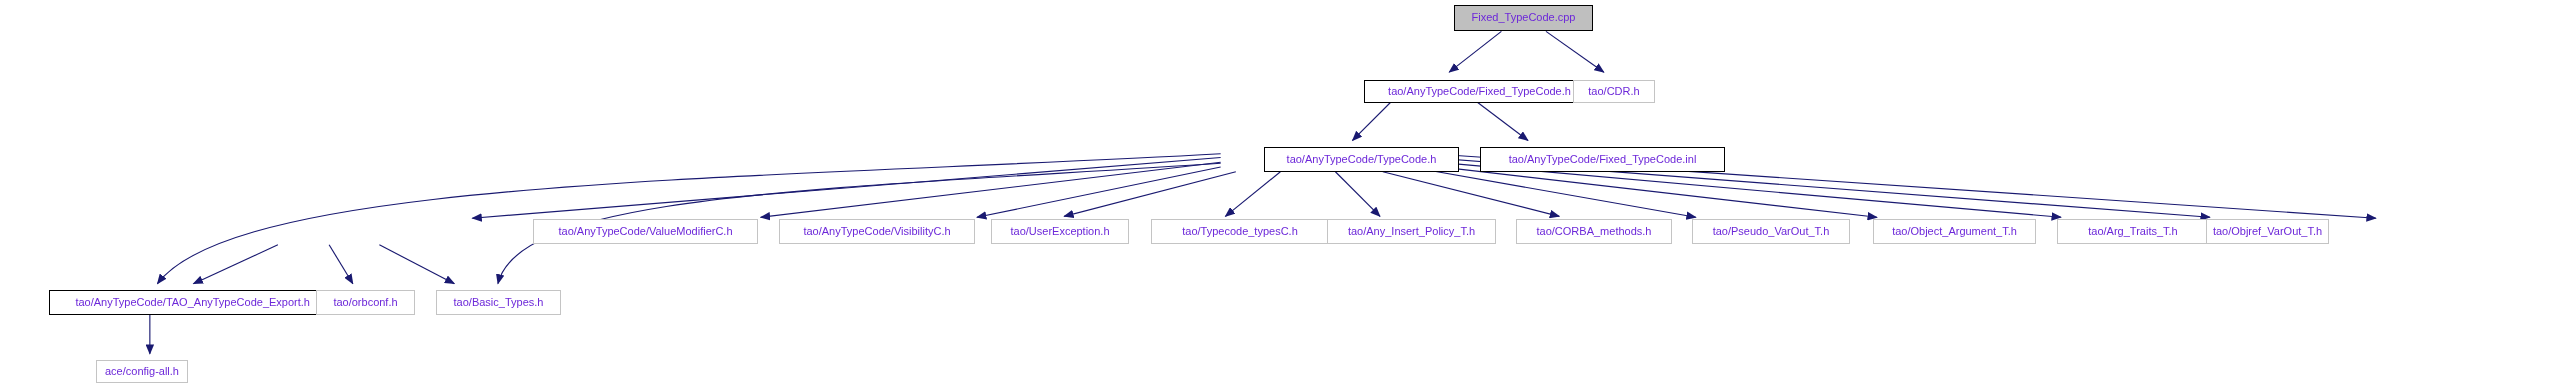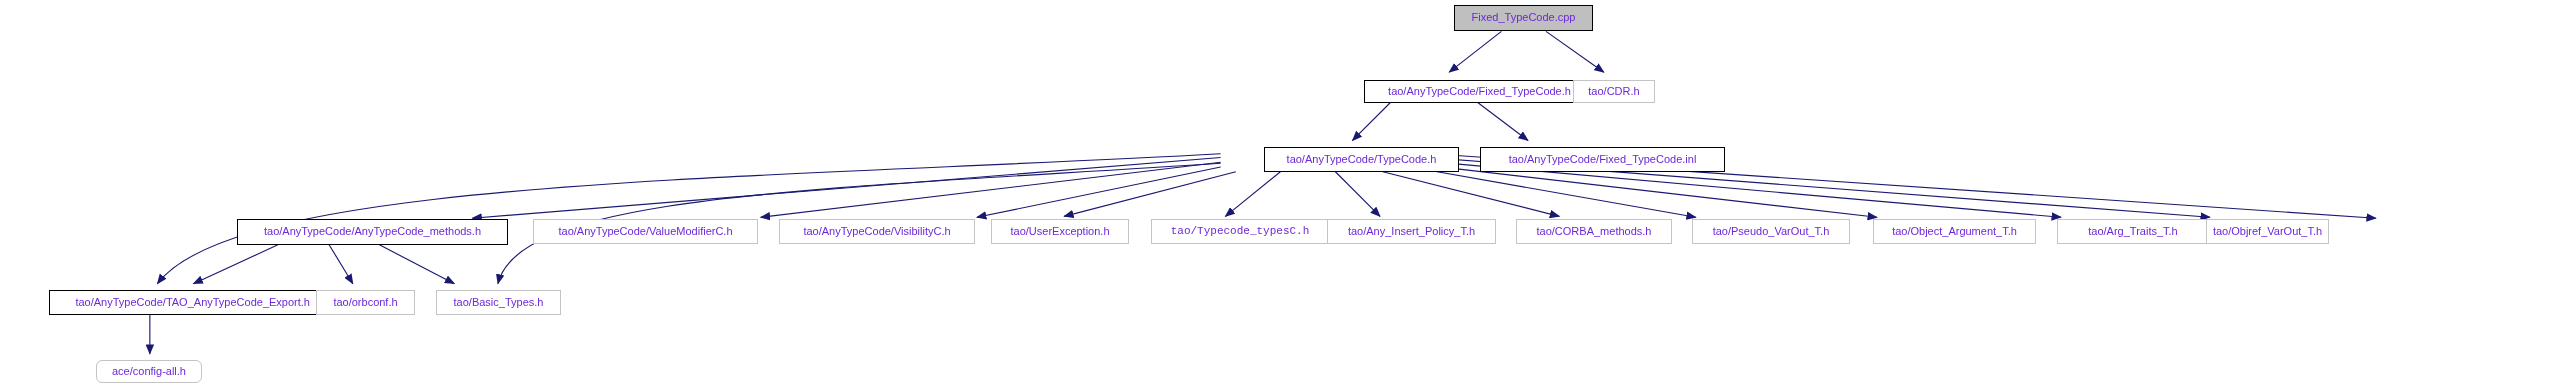--- a/index.html
+++ b/index.html
@@ -59,30 +59,29 @@
     <path class="edge" marker-end="url(#arrow)" d="M347,258 L372,299"></path>
     <path class="edge" marker-end="url(#arrow)" d="M400,258 L479,299"></path>
     <path class="edge" marker-end="url(#arrow)" d="M158,332 L158,373"></path>
   </svg>
 
   <div class="node root" style="left:1454px;top:4.7px;width:139px;height:26.6px;">Fixed_TypeCode.cpp</div>
   <div class="node linked" style="left:1321px;top:80px;width:231px;height:23px;">tao/AnyTypeCode/Fixed_TypeCode.h</div>
   <div class="node plain" style="left:1573px;top:80px;width:82px;height:23px;">tao/CDR.h</div>
   <div class="node linked" style="left:1437px;top:147px;width:245px;height:25px;">tao/AnyTypeCode/Fixed_TypeCode.inl</div>
   <div class="node linked" style="left:1221px;top:147px;width:195px;height:25px;">tao/AnyTypeCode/TypeCode.h</div>
-  <div class="node linked" style="left:194px;top:219px;width:271px;height:25.6px;">tao/AnyTypeCode/AnyTypeCode_methods.h</div>
   <div class="node plain" style="left:533px;top:219px;width:225px;height:25px;">tao/AnyTypeCode/ValueModifierC.h</div>
   <div class="node plain" style="left:779px;top:219px;width:196px;height:25px;">tao/AnyTypeCode/VisibilityC.h</div>
   <div class="node plain" style="left:991px;top:219px;width:138px;height:25px;">tao/UserException.h</div>
-  <div class="node plain" style="left:1151px;top:219px;width:178px;height:25px;font-family:Liberation Mono, monospace;">tao/Typecode_typesC.h</div>
+  <div class="node plain" style="left:1151px;top:219px;width:178px;height:25px;">tao/Typecode_typesC.h</div>
   <div class="node plain" style="left:1327px;top:219px;width:169px;height:25px;">tao/Any_Insert_Policy_T.h</div>
   <div class="node plain" style="left:1516px;top:219px;width:156px;height:25px;">tao/CORBA_methods.h</div>
   <div class="node plain" style="left:1692px;top:219px;width:158px;height:25px;">tao/Pseudo_VarOut_T.h</div>
   <div class="node plain" style="left:1873px;top:219px;width:163px;height:25px;">tao/Object_Argument_T.h</div>
   <div class="node plain" style="left:2057px;top:219px;width:152px;height:25px;">tao/Arg_Traits_T.h</div>
   <div class="node plain" style="left:2206px;top:219px;width:123px;height:25px;text-align:right;">tao/Objref_VarOut_T.h</div>
   <div class="node linked" style="left:5.7px;top:290px;width:288px;height:25px;">tao/AnyTypeCode/TAO_AnyTypeCode_Export.h</div>
   <div class="node plain" style="left:316px;top:290px;width:99px;height:25px;">tao/orbconf.h</div>
   <div class="node plain" style="left:436px;top:290px;width:125px;height:25px;">tao/Basic_Types.h</div>
-  <div class="node plain" style="left:96px;top:360px;width:106px;height:23px;border-radius:6px;">ace/config-all.h</div>
+  <div class="node plain" style="left:96px;top:360px;width:92px;height:23px;">ace/config-all.h</div>
 
 </div>
 
 
 </body></html>

